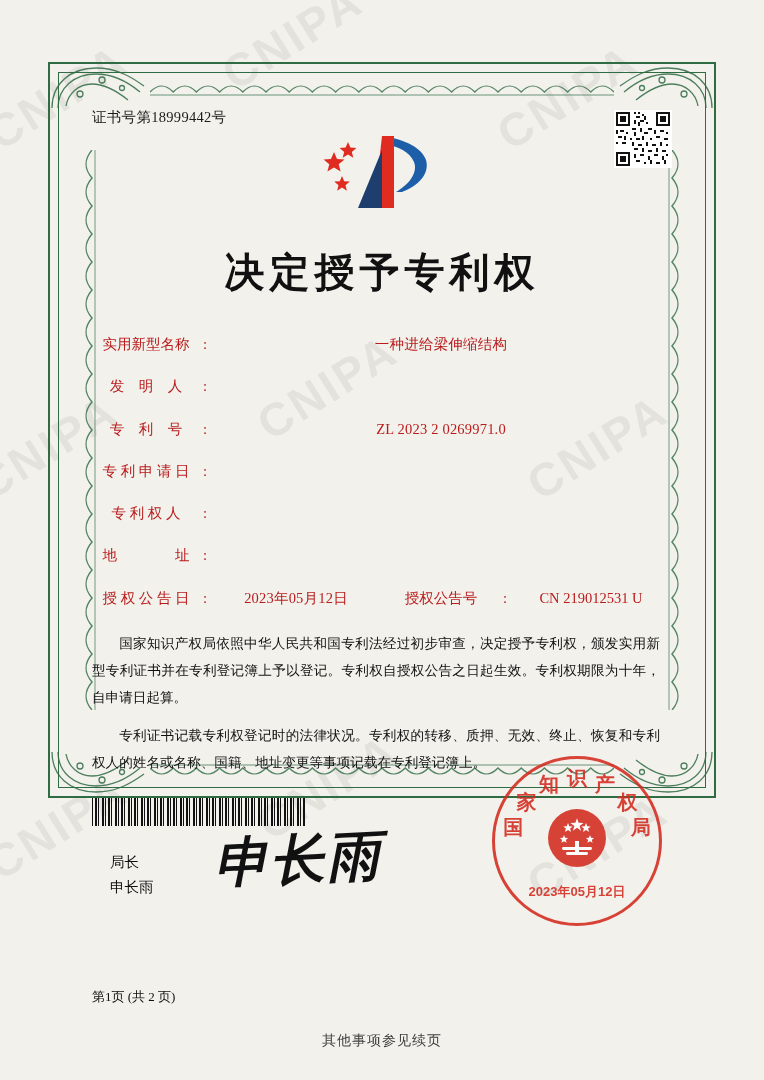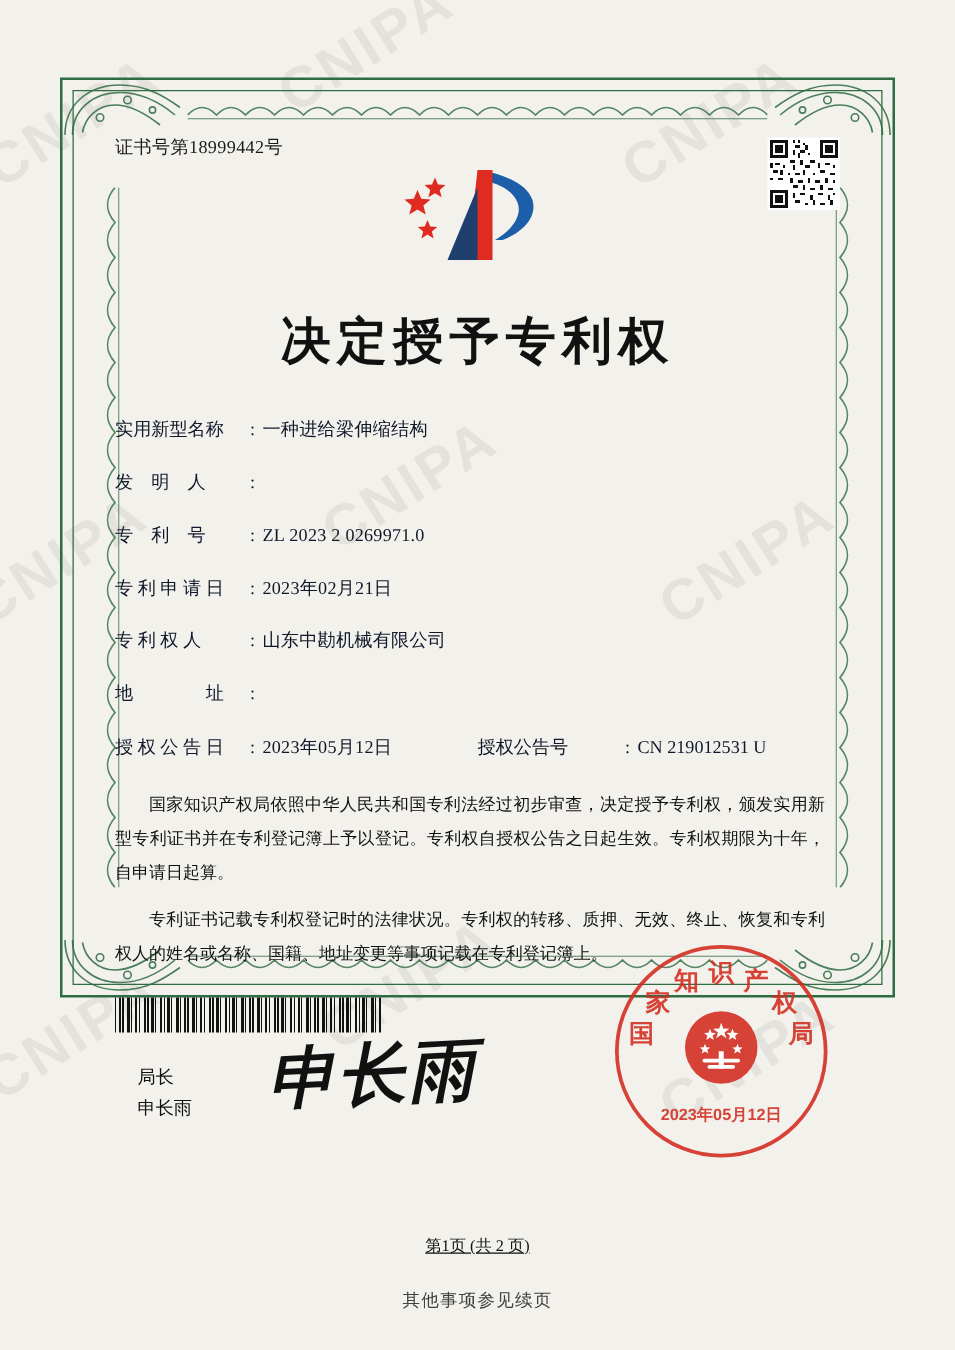--- a/index.html
+++ b/index.html
@@ -142,23 +142,24 @@
     color: #111;
   }
 
   .fields {
     margin-top: 34px;
   }
   .field-row {
     display: flex;
     align-items: baseline;
     font-size: 14.5px;
-    color: #0f172a;
+    color: #b91c1c;
     margin-bottom: 22px;
     line-height: 1.4;
+    text-align: center;
   }
   .field-label {
     width: 108px;
     flex: 0 0 108px;
     letter-spacing: 0;
     white-space: pre;
   }
   .field-colon { width: 10px; flex: 0 0 10px; }
   .field-value { flex: 1; letter-spacing: .2px; }
 
@@ -256,24 +257,22 @@
     font-size: 13px;
     font-family: "Liberation Sans", sans-serif;
     color: #d42b1f;
     font-weight: bold;
   }
 
   .page-num {
     position: absolute;
     left: 0; right: 0;
     top: 880px;
-    text-align: center;
     font-size: 13px;
     color: #111;
-    text-decoration: underline;
   }
 
   .footnote {
     position: absolute;
     left: 0; right: 0;
     top: 1032px;
     text-align: center;
     font-size: 14px;
     color: #404040;
     letter-spacing: 1px;
@@ -486,26 +485,24 @@
         <span class="field-colon">:</span>
       </div>
       <div class="field-row">
         <span class="field-label">专　利　号</span>
         <span class="field-colon">:</span>
         <span class="field-value">ZL 2023 2 0269971.0</span>
       </div>
       <div class="field-row">
         <span class="field-label">专 利 申 请 日</span>
         <span class="field-colon">:</span>
-        <span class="field-value">2023年02月21日</span>
       </div>
       <div class="field-row">
         <span class="field-label">专 利 权 人</span>
         <span class="field-colon">:</span>
-        <span class="field-value">山东中勘机械有限公司</span>
       </div>
       <div class="field-row">
         <span class="field-label">地　　　　址</span>
         <span class="field-colon">:</span>
       </div>
 
       <div class="field-row split">
         <span class="field-label">授 权 公 告 日</span>
         <span class="field-colon">:</span>
         <span class="field-value">2023年05月12日</span>

